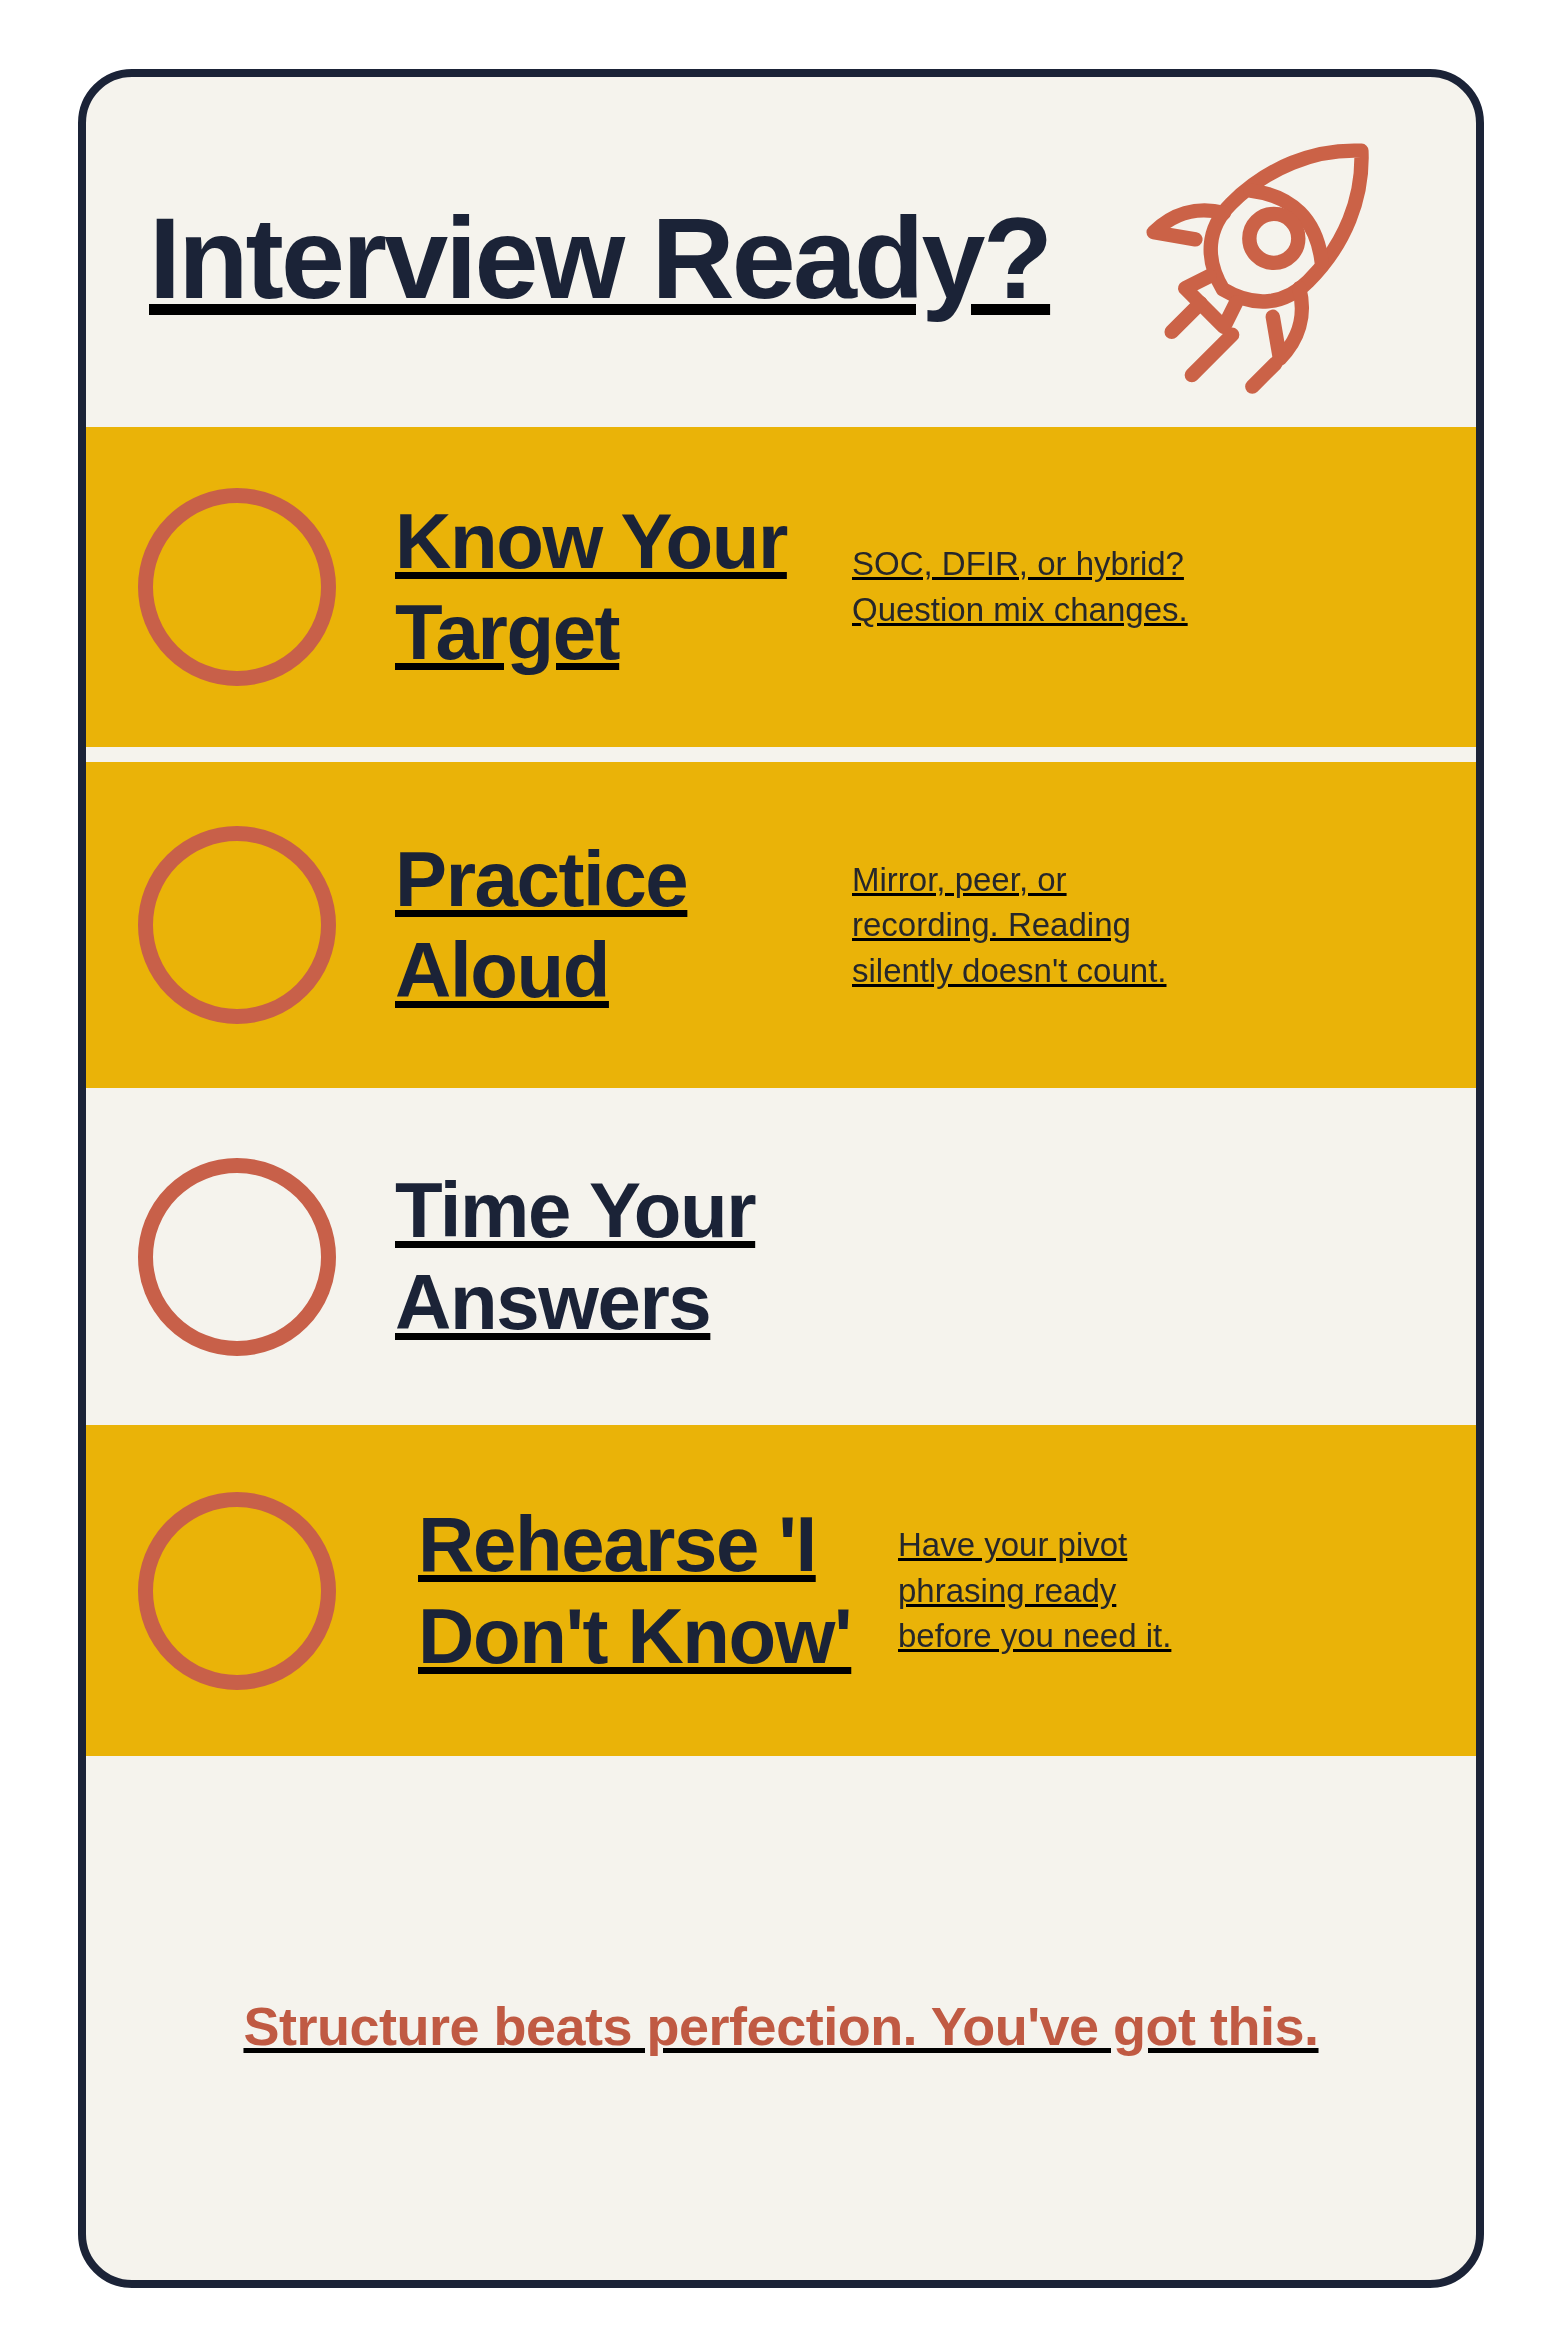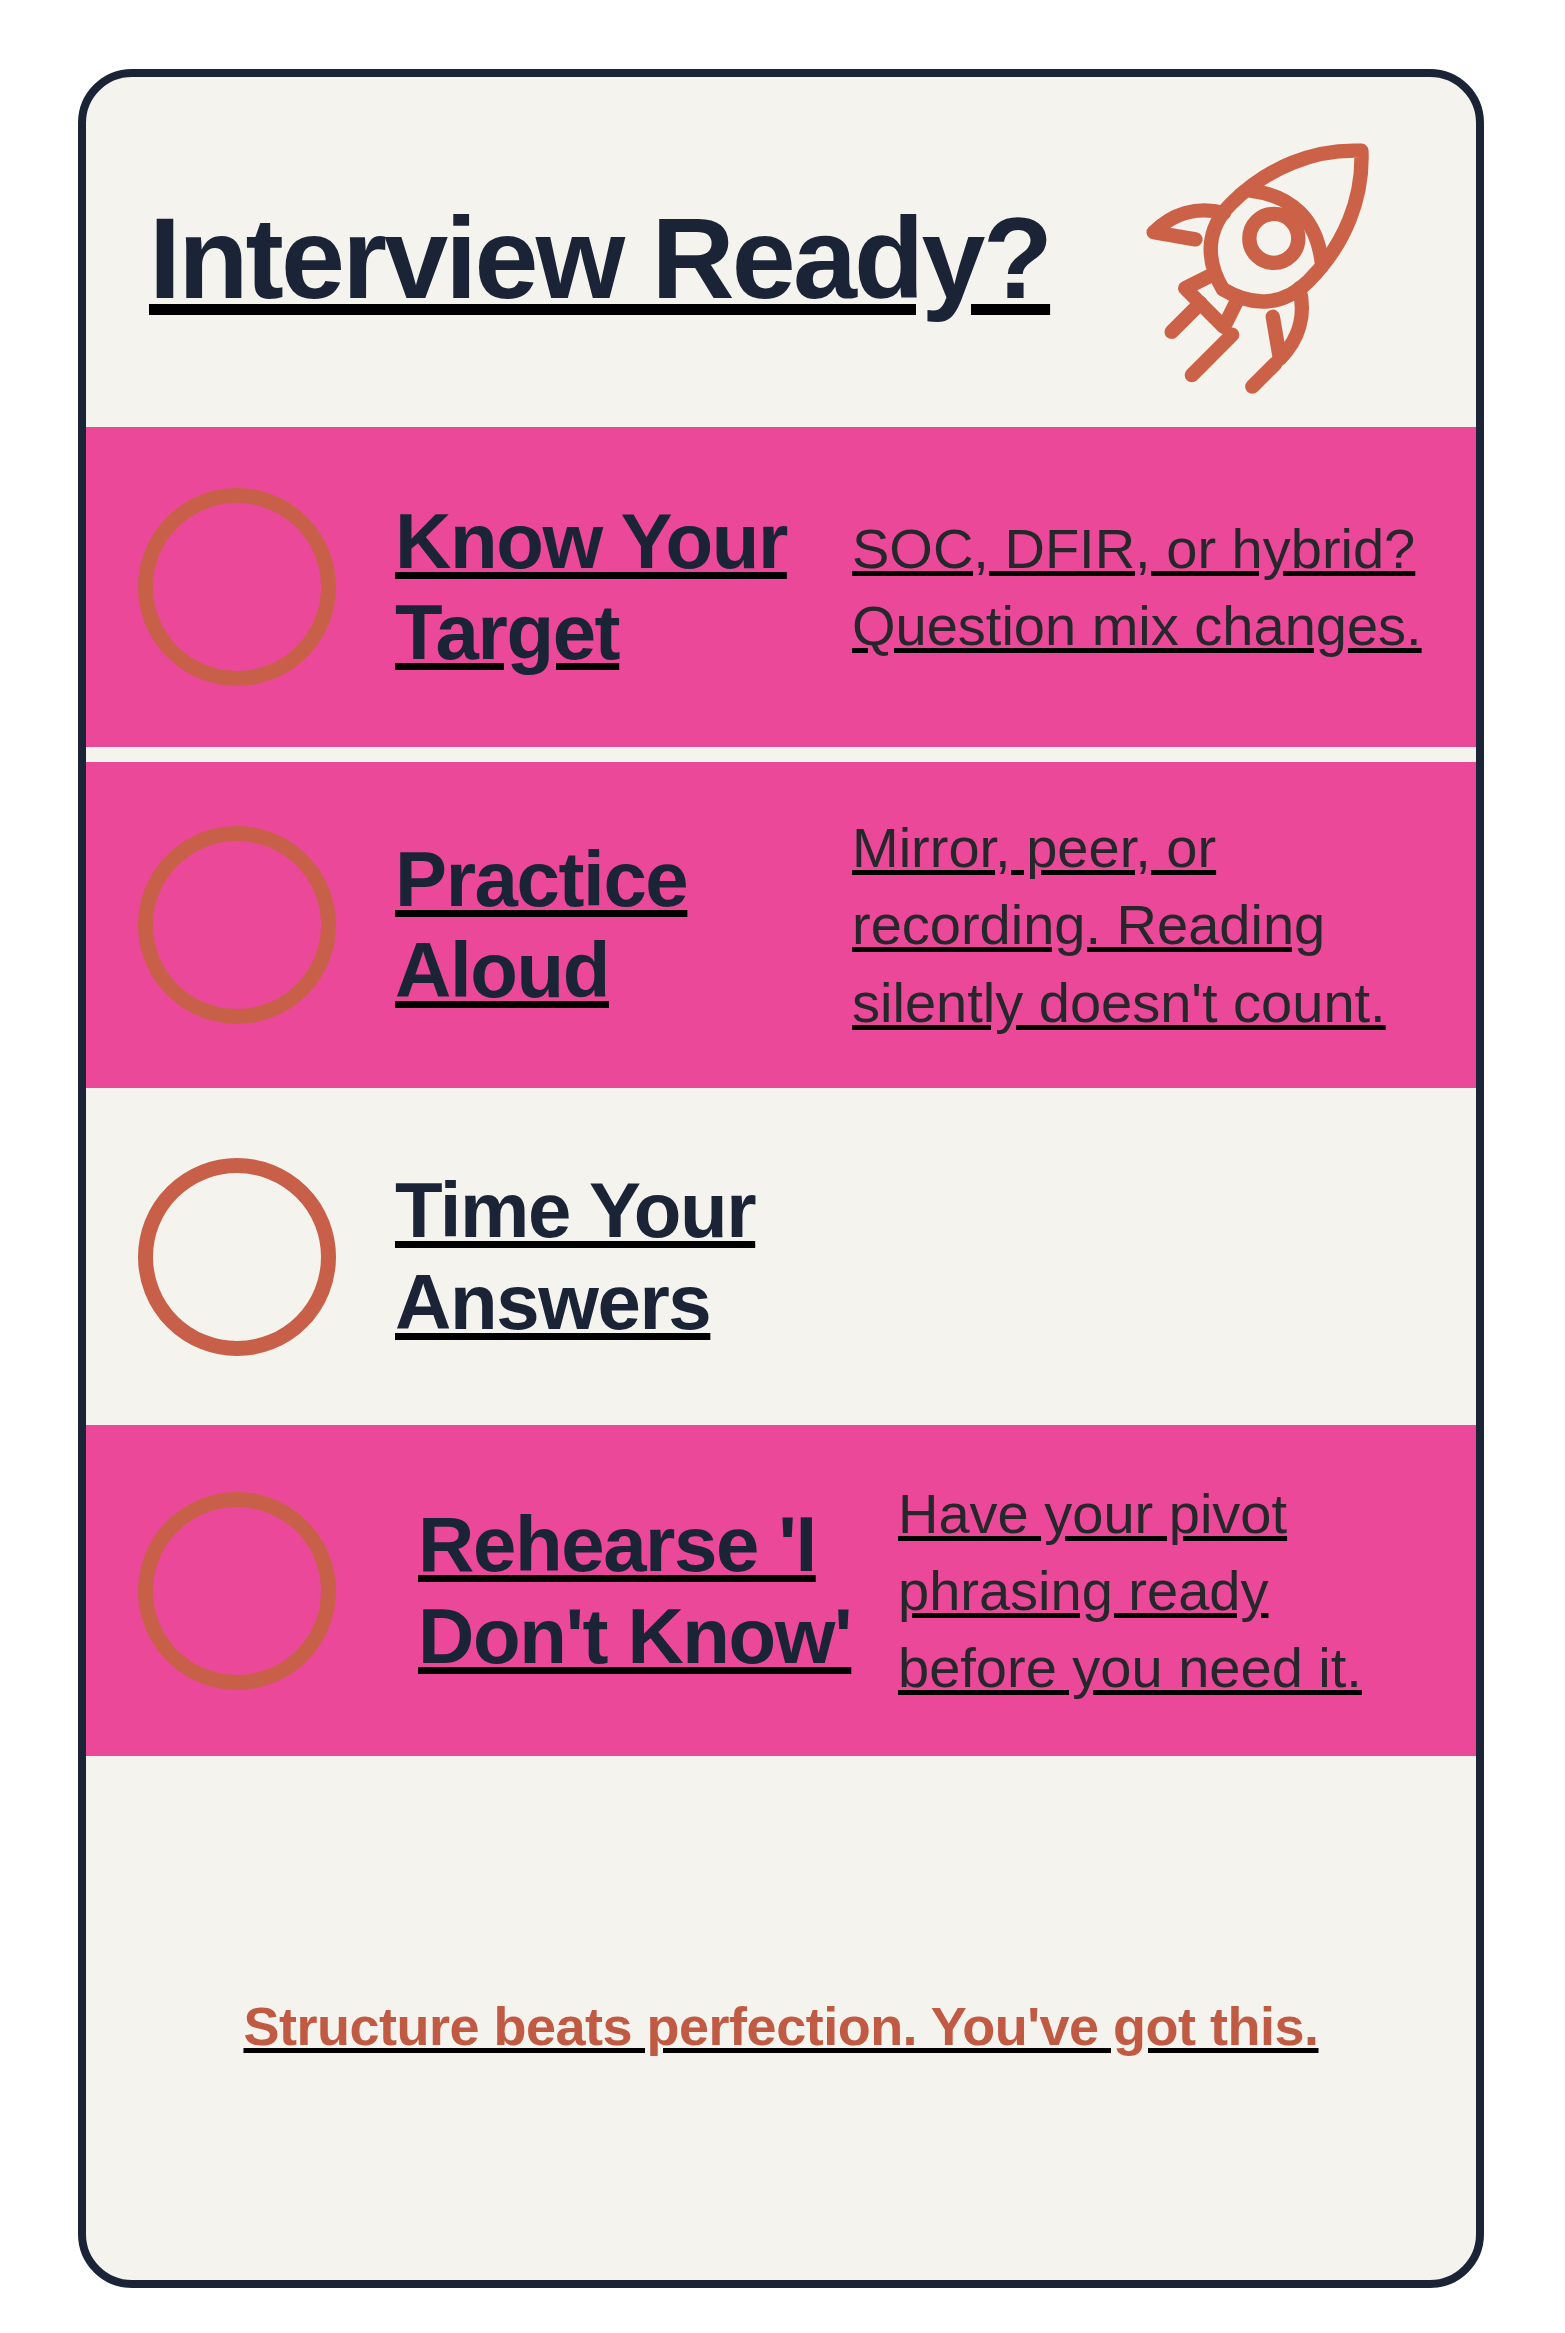--- a/index.html
+++ b/index.html
@@ -58,21 +58,21 @@
     margin-top: 9.2px;
   }
   
   .row {
     flex: none;
     display: flex;
     align-items: center;
     padding-left: 52px;
     box-sizing: border-box;
   }
-  .row.alt { background: #ec4899; }
+  .row.alt { background: #eab308; }
   .row-1 { height: 320px; }
   .row-2 { height: 332px; }
   .row-3 { height: 326px; margin-top: 15px; }
   .row-4 { height: 337px; }
   .row-5 { height: 331px; gap: 23px; }
   .check {
     width: 198px;
     height: 198px;
     box-sizing: border-box;
     border: 15.7px solid #c86049;
@@ -89,21 +89,21 @@
     font-size: 78px;
     font-weight: 800;
     letter-spacing: -1.4px;
     line-height: 1.17;
     color: #1b2337;
     white-space: pre-line;
   }
   .item-desc {
     width: 581px;
     flex: none;
-    font-size: 56px;
+    font-size: 33px;
     font-weight: 400;
     line-height: 1.38;
     color: #26272b;
     white-space: pre-line;
   }
   
   .footer {
     flex: 1;
     display: flex;
     align-items: center;

